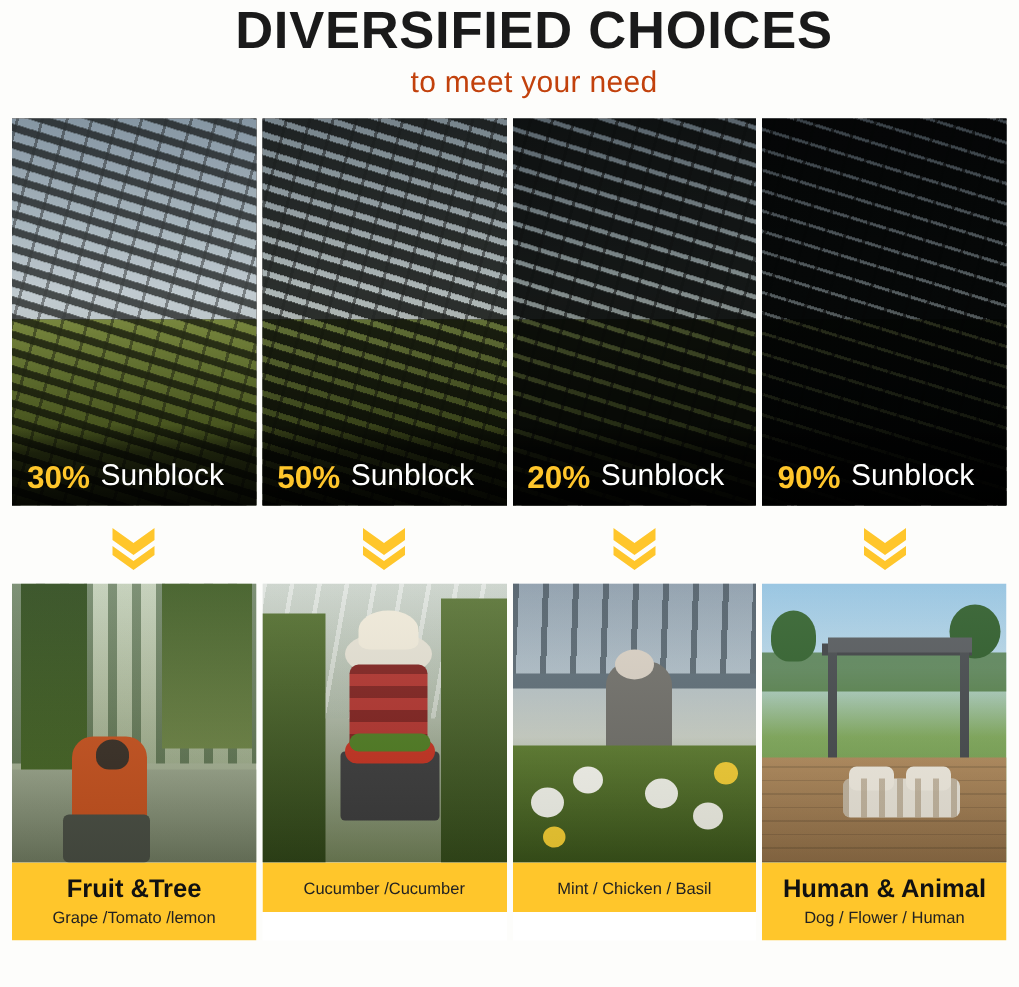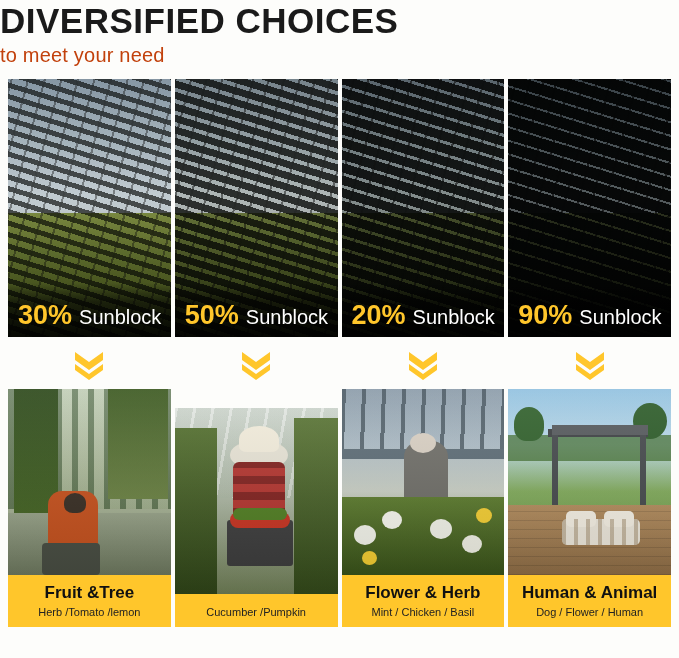--- a/index.html
+++ b/index.html
@@ -15,22 +15,23 @@
   }
   .page {
     position: relative;
     width: 679px;
     height: 658px;
     box-sizing: border-box;
   }
 
   
   .header {
-    text-align: left;
+    text-align: center;
     padding-top: 2px;
+    margin-left: 33px;
   }
   .title {
     font-size: 35px;
     font-weight: bold;
     letter-spacing: 0.5px;
     color: #1a1a1a;
     line-height: 1.08;
     margin: 0;
   }
   .subtitle {
@@ -77,21 +78,21 @@
     left: 0; right: 0; bottom: 0;
     height: 54px;
     background: linear-gradient(to bottom, rgba(0,0,0,0) 0%, rgba(0,0,0,0.55) 35%, rgba(0,0,0,0.82) 100%);
     display: flex;
     align-items: flex-end;
     padding: 0 0 8px 10px;
     box-sizing: border-box;
   }
   .pct {
     color: #ffc62b;
-    font-size: 27px;
+    font-size: 21px;
     font-weight: bold;
     line-height: 1;
     margin-right: 7px;
   }
   .pct-word {
     color: #ffffff;
     font-size: 20px;
     line-height: 1;
     padding-bottom: 2px;
   }
@@ -115,21 +116,20 @@
     height: 32px;
     display: block;
   }
 
   
   .use-row {
     display: flex;
     gap: 4px;
     padding: 0 8px;
     margin-top: 4px;
-    align-items: flex-end;
   }
   .use-card {
     width: 163px;
     background: #ffffff;
     overflow: hidden;
   }
   .use-photo {
     position: relative;
     width: 163px;
     height: 186px;
@@ -271,42 +271,42 @@
         <div class="layer" style="left:6px;top:0;width:44px;height:150px;background:linear-gradient(to bottom,#2e4a1c,#4a6a26);border-radius:0 0 18px 0;"></div>
         <div class="layer" style="left:100px;top:0;width:60px;height:110px;background:linear-gradient(to bottom,#3d5a22,#6d8445);"></div>
         <div class="layer" style="left:0;bottom:0;width:163px;height:62px;background:linear-gradient(to bottom,#9aa58b,#6f7a60);"></div>
         <div class="layer" style="left:40px;bottom:22px;width:50px;height:62px;background:#c8531f;border-radius:14px 14px 4px 4px;"></div>
         <div class="layer" style="left:34px;bottom:0;width:58px;height:32px;background:#4a4f44;border-radius:4px;"></div>
         <div class="layer" style="left:56px;bottom:62px;width:22px;height:20px;background:#3a3026;border-radius:50% 50% 40% 40%;"></div>
         <div class="layer" style="inset:0;background:linear-gradient(to bottom,rgba(255,255,255,0.08),rgba(0,0,0,0.12));"></div>
       </div>
       <div class="use-caption">
         <span class="use-title">Fruit &amp;Tree</span>
-        <span class="use-sub">Herb /Tomato /lemon</span>
+        <span class="use-sub">Grape /Tomato /lemon</span>
       </div>
     </div>
 
     <div class="use-card">
       <div class="use-photo">
         <div class="layer" style="inset:0;background:linear-gradient(to bottom,#cfd6cf,#aeb8a6 45%,#6e7d55);"></div>
         <div class="layer" style="left:0;top:0;width:163px;height:90px;background:
            repeating-linear-gradient(100deg, rgba(255,255,255,0.35) 0 3px, rgba(150,170,150,0.1) 3px 18px);"></div>
         <div class="layer" style="left:0;top:20px;width:42px;height:166px;background:linear-gradient(to bottom,#4f6b2a,#2f4418);"></div>
         <div class="layer" style="right:0;top:10px;width:44px;height:176px;background:linear-gradient(to bottom,#557030,#33491a);"></div>
         <div class="layer" style="left:55px;top:34px;width:58px;height:26px;background:#e4e0d2;border-radius:50%/70%;"></div>
         <div class="layer" style="left:64px;top:18px;width:40px;height:26px;background:#efe9d8;border-radius:50% 50% 20% 20%;"></div>
         <div class="layer" style="left:58px;top:54px;width:52px;height:62px;background:
            repeating-linear-gradient(0deg,#b0322c 0 8px,#7e1f1c 8px 16px);border-radius:6px;"></div>
         <div class="layer" style="left:52px;top:112px;width:66px;height:46px;background:#3b3b3b;border-radius:3px;"></div>
         <div class="layer" style="left:55px;top:104px;width:60px;height:16px;background:#c4311f;border-radius:8px;"></div>
         <div class="layer" style="left:58px;top:100px;width:54px;height:12px;background:#4e7b20;border-radius:6px;"></div>
         <div class="layer" style="inset:0;background:linear-gradient(to bottom,rgba(255,255,255,0.1),rgba(0,0,0,0.1));"></div>
       </div>
       <div class="use-caption">
-        <span class="use-sub">Cucumber /Pumpkin</span>
+        <span class="use-sub">Cucumber /Cucumber</span>
       </div>
     </div>
 
     <div class="use-card">
       <div class="use-photo">
         <div class="layer" style="inset:0;background:linear-gradient(to bottom,#7e8e9c,#aebcc4 30%,#c9cfc4 55%,#6f8042);"></div>
         <div class="layer" style="left:0;top:0;width:163px;height:66px;background:
            repeating-linear-gradient(92deg, rgba(40,55,65,0.65) 0 4px, rgba(160,180,195,0.25) 4px 20px);"></div>
         <div class="layer" style="left:0;top:60px;width:163px;height:10px;background:#5a6a74;"></div>
         <div class="layer" style="left:62px;top:52px;width:44px;height:70px;background:#6d6c66;border-radius:16px 16px 4px 4px;"></div>
@@ -314,21 +314,20 @@
         <div class="layer" style="left:0;bottom:0;width:163px;height:78px;background:linear-gradient(to bottom,#5b7a2c,#39521a);"></div>
         <div class="layer" style="left:12px;bottom:30px;width:22px;height:20px;background:#f2f3ea;border-radius:50%;"></div>
         <div class="layer" style="left:40px;bottom:46px;width:20px;height:18px;background:#f6f6ee;border-radius:50%;"></div>
         <div class="layer" style="left:88px;bottom:36px;width:22px;height:20px;background:#f1f2e8;border-radius:50%;"></div>
         <div class="layer" style="left:120px;bottom:22px;width:20px;height:18px;background:#efefe4;border-radius:50%;"></div>
         <div class="layer" style="left:134px;bottom:52px;width:16px;height:15px;background:#f3cd32;border-radius:50%;"></div>
         <div class="layer" style="left:20px;bottom:10px;width:15px;height:14px;background:#f3cd32;border-radius:50%;"></div>
         <div class="layer" style="inset:0;background:linear-gradient(to bottom,rgba(255,255,255,0.12),rgba(0,0,0,0.1));"></div>
       </div>
       <div class="use-caption">
-        <span class="use-title">Flower &amp; Herb</span>
         <span class="use-sub">Mint /  Chicken /  Basil</span>
       </div>
     </div>
 
     <div class="use-card">
       <div class="use-photo">
         <div class="layer" style="inset:0;background:linear-gradient(to bottom,#8fc0df,#bcd9e8 30%,#7fa85a 55%,#5e8a3c);"></div>
         <div class="layer" style="left:0;top:46px;width:163px;height:26px;background:#3f6b2c;opacity:0.75;"></div>
         <div class="layer" style="left:6px;top:18px;width:30px;height:34px;background:#2f5f2a;border-radius:50% 50% 40% 40%;"></div>
         <div class="layer" style="right:4px;top:14px;width:34px;height:36px;background:#2b5a27;border-radius:50%;"></div>

